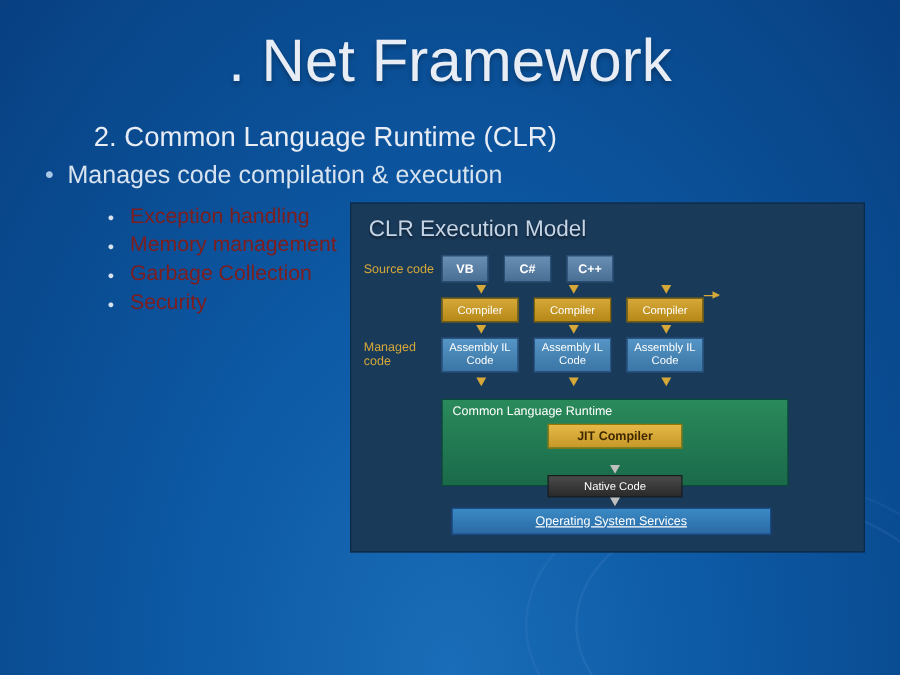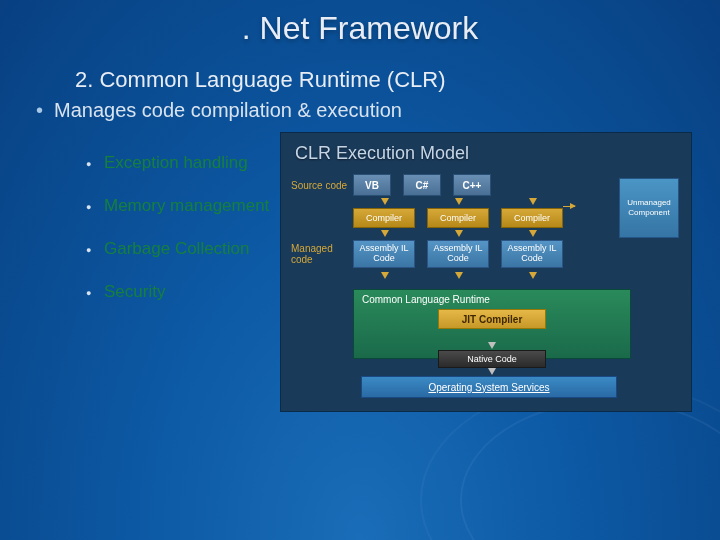--- a/index.html
+++ b/index.html
@@ -7,24 +7,24 @@
     width: 720px;
     height: 540px;
     background: radial-gradient(ellipse at 50% 100%, #1a6db8 0%, #0d5aa6 40%, #0a4d93 70%, #084082 100%);
     font-family: Arial, sans-serif;
     color: #fff;
     overflow: hidden;
     position: relative;
   }
   .title {
     text-align: center;
-    font-size: 32px;
+    font-size: 48px;
     font-weight: normal;
     color: #e8edf5;
-    padding-top: 10px;
+    padding-top: 22px;
     padding-bottom: 20px;
     text-shadow: 0 2px 4px rgba(0,0,0,0.3);
   }
   .content { padding: 0 28px; }
   .section-heading {
     font-size: 22px;
     color: #e8edf5;
     margin-bottom: 6px;
     margin-left: 47px;
   }
@@ -45,25 +45,24 @@
     display: flex;
     padding-left: 58px;
   }
   .sub-list {
     list-style: none;
     width: 190px;
     flex-shrink: 0;
   }
   .sub-list li {
     font-size: 17px;
-    color: #15803d;
+    color: #7f1d1d;
     position: relative;
     padding-left: 18px;
     line-height: 1.35;
-    margin-top: 20px;
   }
   .sub-list li::before {
     content: "●";
     position: absolute;
     left: 0;
     font-size: 9px;
     top: 6px;
     color: #d8e3f0;
   }
   .diagram {
@@ -300,21 +299,20 @@
 
         <div class="row" style="top:66px;">
           <div class="row-label">Managed code</div>
           <div class="lang-boxes">
             <div class="asm-box">Assembly IL Code</div>
             <div class="asm-box">Assembly IL Code</div>
             <div class="asm-box">Assembly IL Code</div>
           </div>
         </div>
 
-        <div class="unmanaged-box">Unmanaged Component</div>
         <div class="arrow-left" style="left:272px; top:32px; width:12px;"></div>
 
         <div class="arrow-down" style="left:90px; top:98px;"></div>
         <div class="arrow-down" style="left:164px; top:98px;"></div>
         <div class="arrow-down" style="left:238px; top:98px;"></div>
 
         <div class="clr-box">
           <div>Common Language Runtime</div>
           <div class="jit-box">JIT Compiler</div>
         </div>

